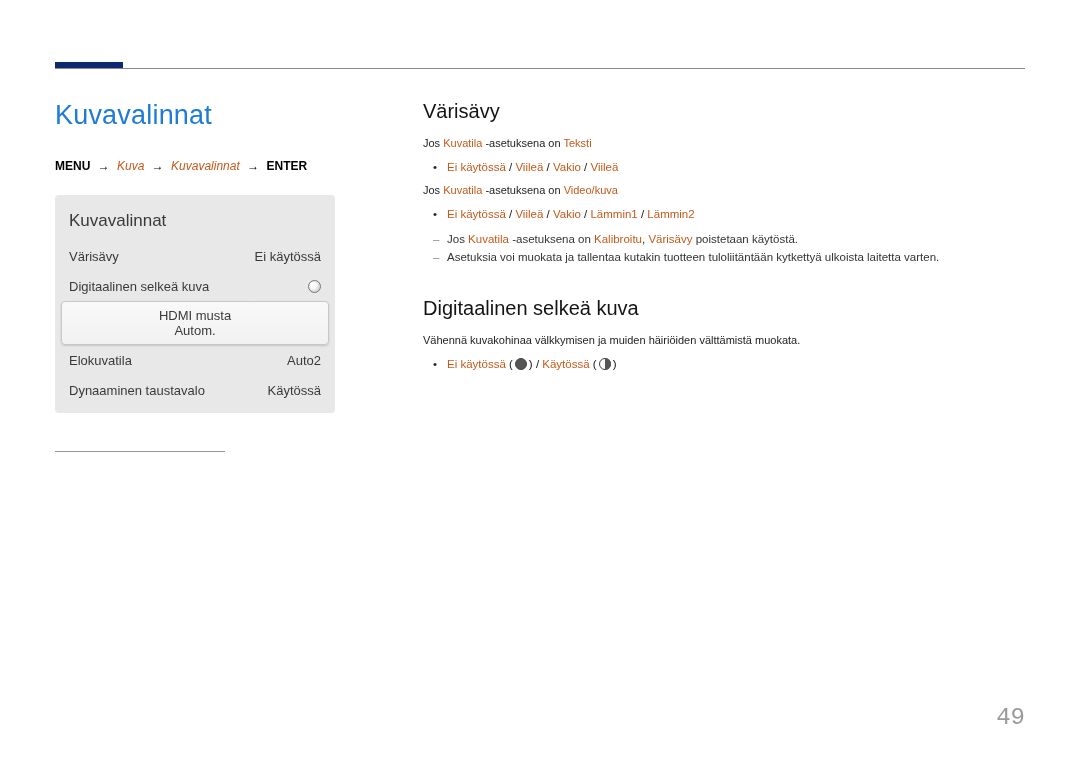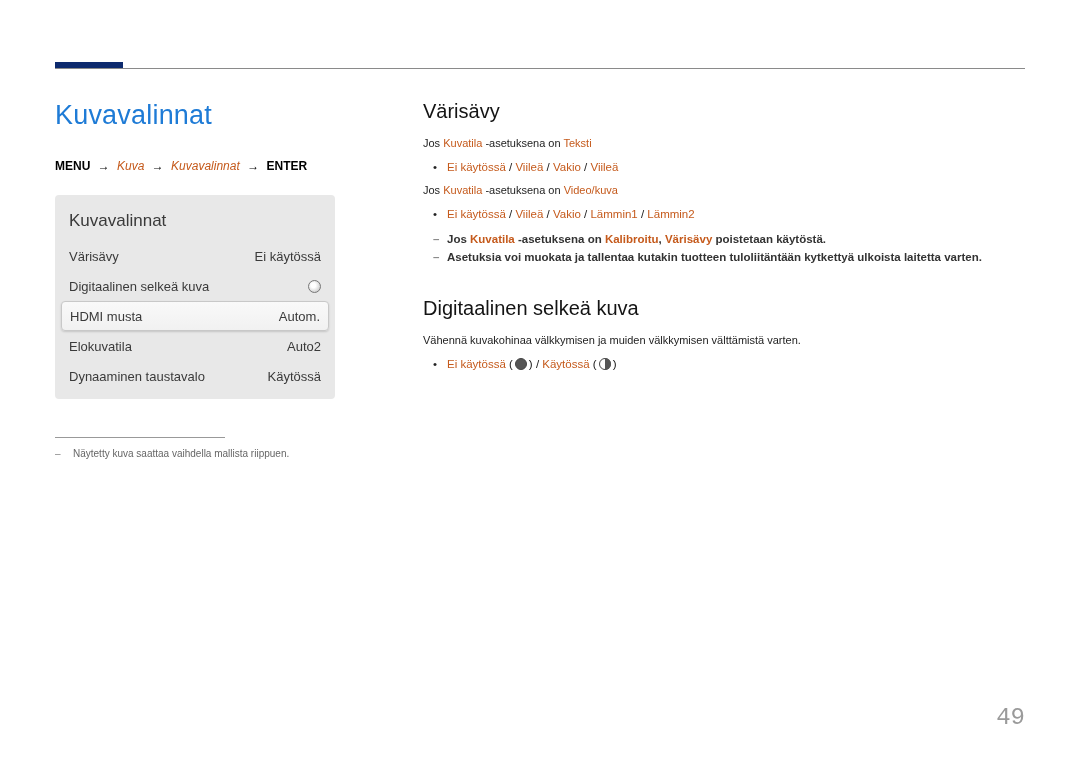--- a/index.html
+++ b/index.html
@@ -75,20 +75,21 @@
     font-size: 13px;
     min-height: 30px;
   }
   .menu-row.selected {
     margin: 0 6px;
     background: linear-gradient(#f9f9f9,#f1f1f1);
     border: 1px solid #c8c8c8;
     border-radius: 4px;
     padding: 6px 8px;
     box-shadow: 0 1px 2px rgba(0,0,0,.15);
+    flex-direction: column;
   }
   .circ {
     width: 13px; height: 13px; border-radius: 50%;
     border: 1.5px solid #777;
     background: radial-gradient(circle at 40% 40%, #fff 25%, #ccc 80%);
     display: inline-block;
   }
 
   .footnote-rule {
     width: 170px; height: 1px; background: #999;
@@ -120,21 +121,21 @@
     font-size: 11.5px;
     line-height: 1.6;
     padding-left: 24px;
     position: relative;
   }
   ul.bullets li::before {
     content: "•";
     position: absolute; left: 10px; top: 0;
     color: #222;
   }
-  ul.dashes { list-style: none; margin: 4px 0 10px; font-weight: bold; }
+  ul.dashes { list-style: none; margin: 4px 0 10px; }
   ul.dashes li {
     font-size: 11.5px;
     line-height: 1.6;
     padding-left: 24px;
     position: relative;
     color: #333;
   }
   ul.dashes li::before {
     content: "–";
     position: absolute; left: 10px; top: 0;
@@ -196,24 +197,20 @@
         <span>Elokuvatila</span>
         <span>Auto2</span>
       </div>
       <div class="menu-row">
         <span>Dynaaminen taustavalo</span>
         <span>Käytössä</span>
       </div>
     </div>
 
     <div class="footnote-rule"></div>
-    <div class="footnote">
-      <span class="mark"></span>
-      <span>Näytetty kuva saattaa vaihdella mallista riippuen.</span>
-    </div>
   </div>
 
   <div class="right-col">
 
     <h2 class="sect">Värisävy</h2>
 
     <p class="para">
       <span>Jos </span><span class="accent">Kuvatila</span><span> -asetuksena on </span><span class="accent">Teksti</span>
     </p>
     <ul class="bullets">
@@ -231,21 +228,21 @@
       </li>
     </ul>
     <ul class="dashes">
       <li>
         <span>Jos </span><span class="accent">Kuvatila</span><span> -asetuksena on </span><span class="accent">Kalibroitu</span><span>, </span><span class="accent">Värisävy</span><span> poistetaan käytöstä.</span>
       </li>
       <li>Asetuksia voi muokata ja tallentaa kutakin tuotteen tuloliitäntään kytkettyä ulkoista laitetta varten.</li>
     </ul>
 
     <h2 class="sect spaced">Digitaalinen selkeä kuva</h2>
-    <p class="para">Vähennä kuvakohinaa välkkymisen ja muiden välkkymisen välttämistä varten.</p>
+    <p class="para">Vähennä kuvakohinaa välkkymisen ja muiden häiriöiden välttämistä muokata.</p>
     <ul class="bullets">
       <li>
         <span class="accent">Ei käytössä</span><span> (</span><span class="icon-off"></span><span>)</span> / <span class="accent">Käytössä</span><span> (</span><span class="icon-on"></span><span>)</span>
       </li>
     </ul>
     <ul class="dashes">
     </ul>
 
   </div>
 </div>

